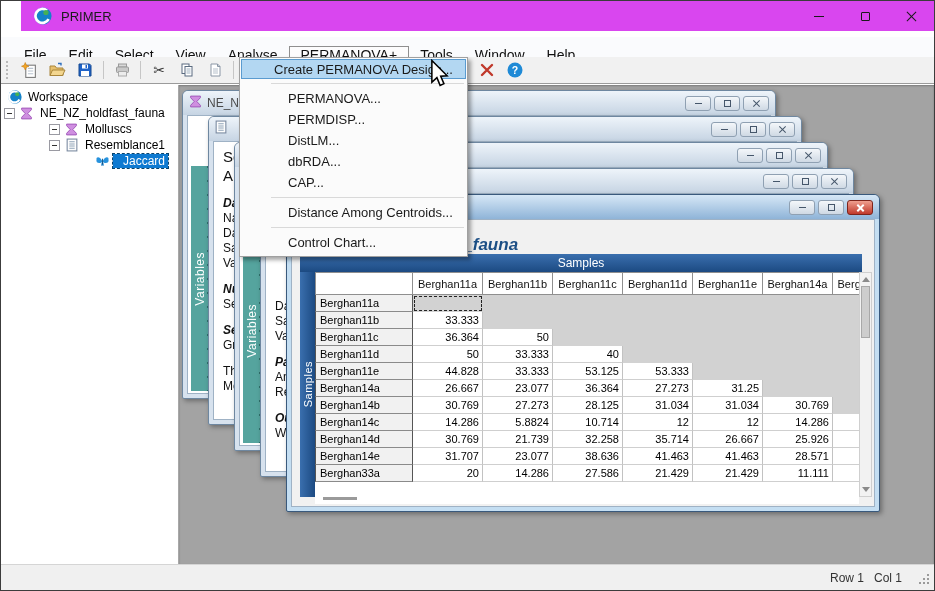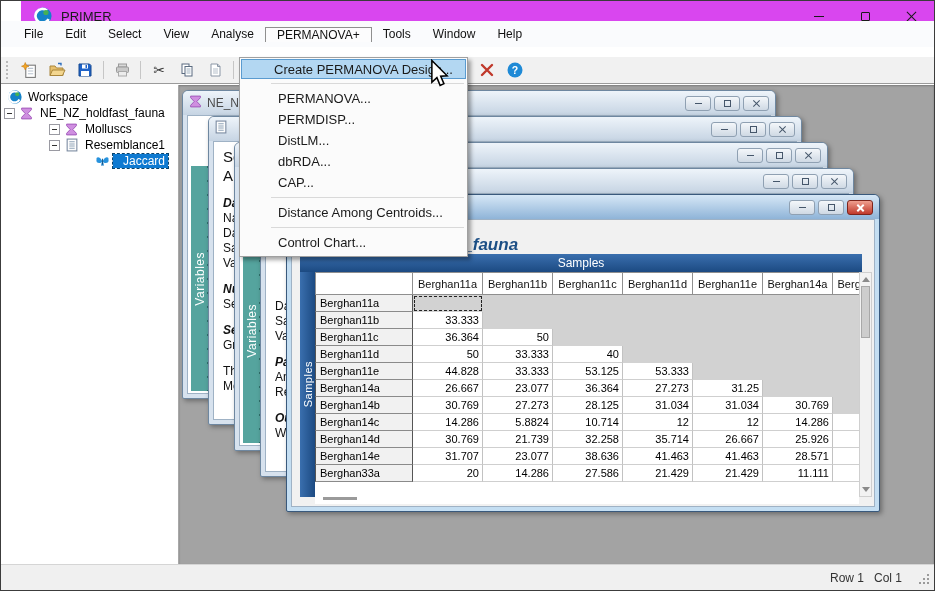--- a/index.html
+++ b/index.html
@@ -12,21 +12,21 @@
   .tb-title{margin-left:9px;font-size:13px;color:#1b1b1b;}
   .caption-btns{position:absolute;right:0;top:0;height:30px;display:flex;}
   .cap-btn{width:46px;height:30px;display:flex;align-items:center;justify-content:center;color:#1a1a1a;}
   .g-dash{width:10px;height:1px;background:#1a1a1a;}
   .g-box{width:9px;height:9px;border:1px solid #1a1a1a;border-radius:1px;}
   .g-x{position:relative;width:11px;height:11px;}
   .g-x::before,.g-x::after{content:"";position:absolute;left:-1px;top:5px;width:13px;height:1px;background:#1a1a1a;}
   .g-x::before{transform:rotate(45deg);} .g-x::after{transform:rotate(-45deg);}
 
   
-  .menubar{position:absolute;left:0;top:20px;right:0;height:26px;background:#fafbfd;display:flex;align-items:center;padding-left:12px;font-size:12px;}
+  .menubar{position:absolute;left:0;top:36px;right:0;height:26px;background:#fafbfd;display:flex;align-items:flex-end;padding-left:12px;font-size:14px;}
   .menu-item{padding:0 11px;display:flex;align-items:center;color:#111;cursor:default;}
   .menu-item.open{border:1px solid #8f8f8f;border-bottom:none;background:#fcfcfd;}
 
   
   .toolbar{position:absolute;left:0;top:56px;right:0;height:27px;background:#f1f1f1;border-bottom:1px solid #9b9b9b;display:flex;align-items:center;padding-left:4px;}
   .tool-grip{width:4px;height:18px;border-left:2px dotted #b9b9b9;margin:0 5px 0 1px;}
   .tbtn{width:24px;height:22px;display:flex;align-items:center;justify-content:center;margin:0 2px;}
   .tsep{width:1px;height:18px;background:#c6c6c6;margin:0 4px;}
   .toolbar-right{position:absolute;left:472px;top:0;height:26px;display:flex;align-items:center;}
 
@@ -89,21 +89,21 @@
   .vcell.white{background:#fff;border-right:1px solid #c2c2c2;border-bottom:1px solid #cfcfcf;}
   .vcell.sel{outline:1px dashed #222;outline-offset:-2px;}
   .vscroll{position:absolute;left:567px;top:52px;width:13px;height:225px;background:#f2f2f2;border:1px solid #cfcfcf;}
   .varrow{position:absolute;left:2px;width:0;height:0;border-left:4px solid transparent;border-right:4px solid transparent;}
   .varrow.up{top:4px;border-bottom:5px solid #8a8a8a;}
   .varrow.down{bottom:4px;border-top:5px solid #8a8a8a;}
   .vthumb{position:absolute;left:1px;top:13px;width:9px;height:52px;background:#cdcdcd;border:1px solid #a8a8a8;}
 
   
   .dropdown{position:absolute;left:238px;top:56px;width:229px;background:#fbfbfb;border:1px solid #a0a0a0;box-shadow:3px 3px 4px rgba(0,0,0,.35);z-index:80;padding-bottom:3px;}
-  .mitem{position:relative;height:21px;display:flex;align-items:center;padding-left:38px;font-size:13px;color:#1a1a1a;}
+  .mitem{position:relative;height:21px;display:flex;align-items:center;padding-left:48px;font-size:13px;color:#1a1a1a;}
   .mitem.hl{margin:1px;height:20px;background:#b3d7f2;border:1px solid #5a9bd0;padding-left:32px;}
   .msep{height:1px;background:#d9d9d9;margin:4px 3px 4px 31px;}
   .marrow{position:absolute;right:9px;width:0;height:0;border-left:5px solid #1a1a1a;border-top:4px solid transparent;border-bottom:4px solid transparent;}
 
   .cursor{position:absolute;left:429px;top:58px;z-index:100;}
 
   
   .statusbar{position:absolute;left:0;bottom:0;right:0;height:26px;background:#f0f0f0;border-top:1px solid #d5d5d5;display:flex;align-items:center;justify-content:flex-end;font-size:12px;color:#333;padding-right:32px;gap:10px;}
   .grip{position:absolute;right:4px;bottom:4px;width:12px;height:12px;}
   .grip span{position:absolute;left:0;top:0;width:2px;height:2px;background:transparent;

